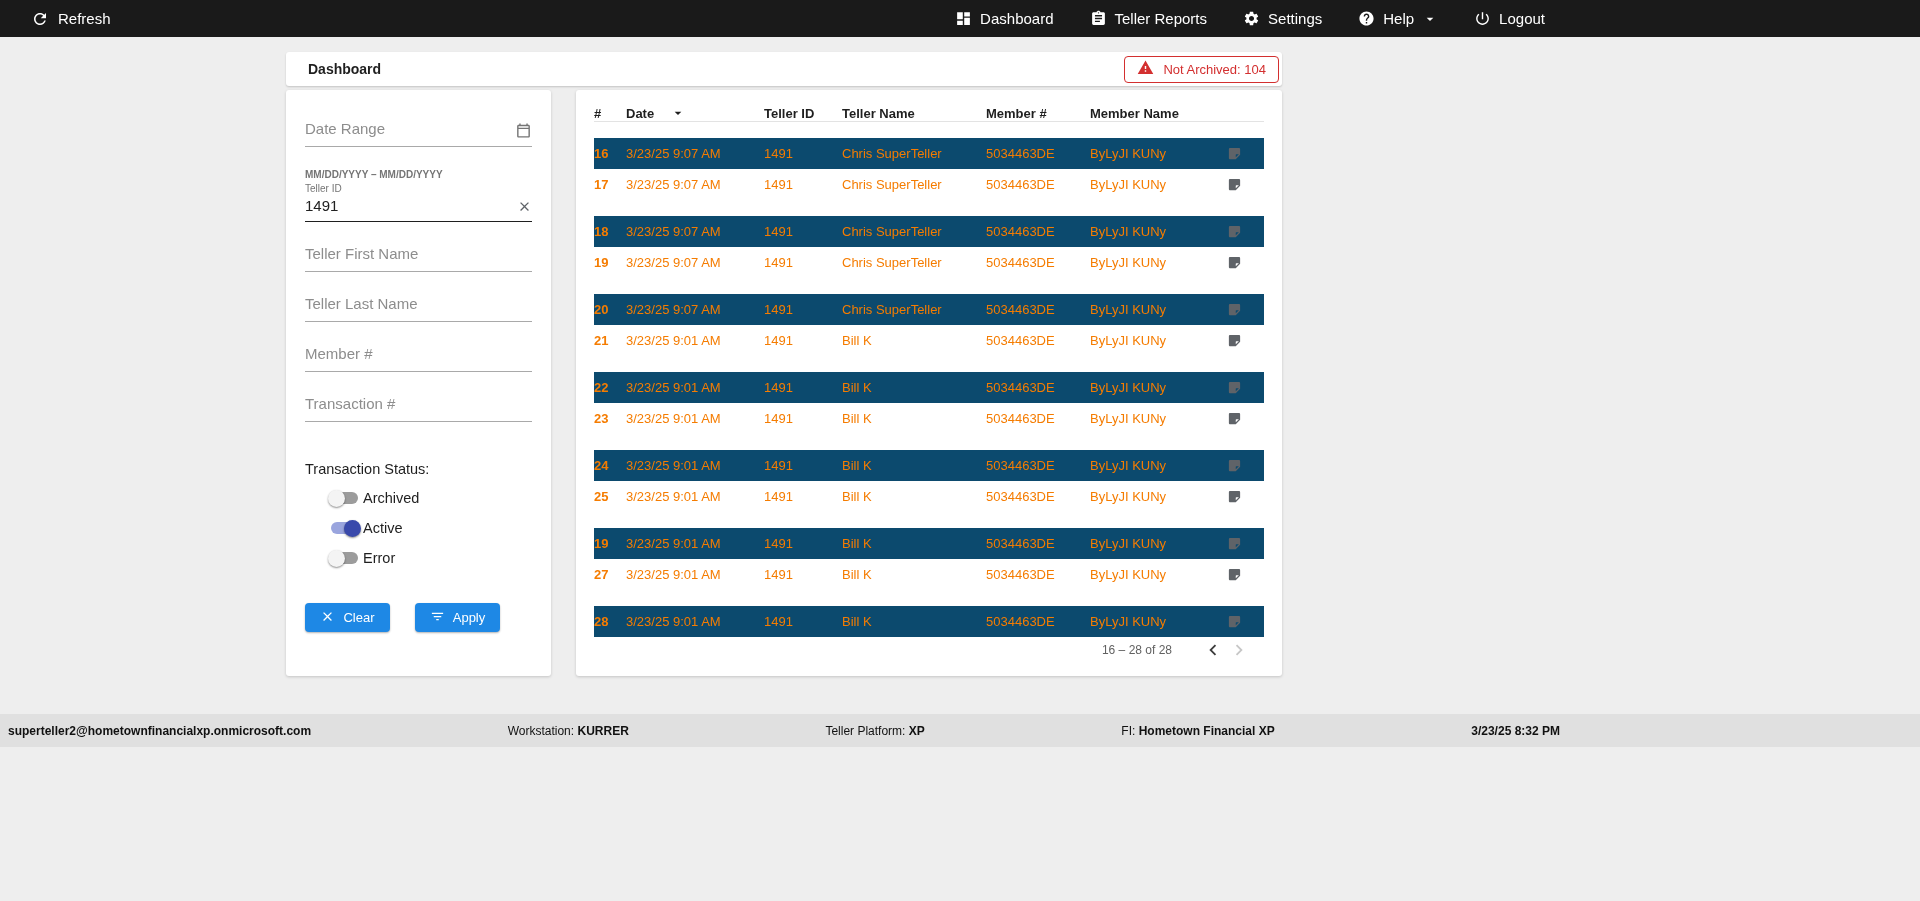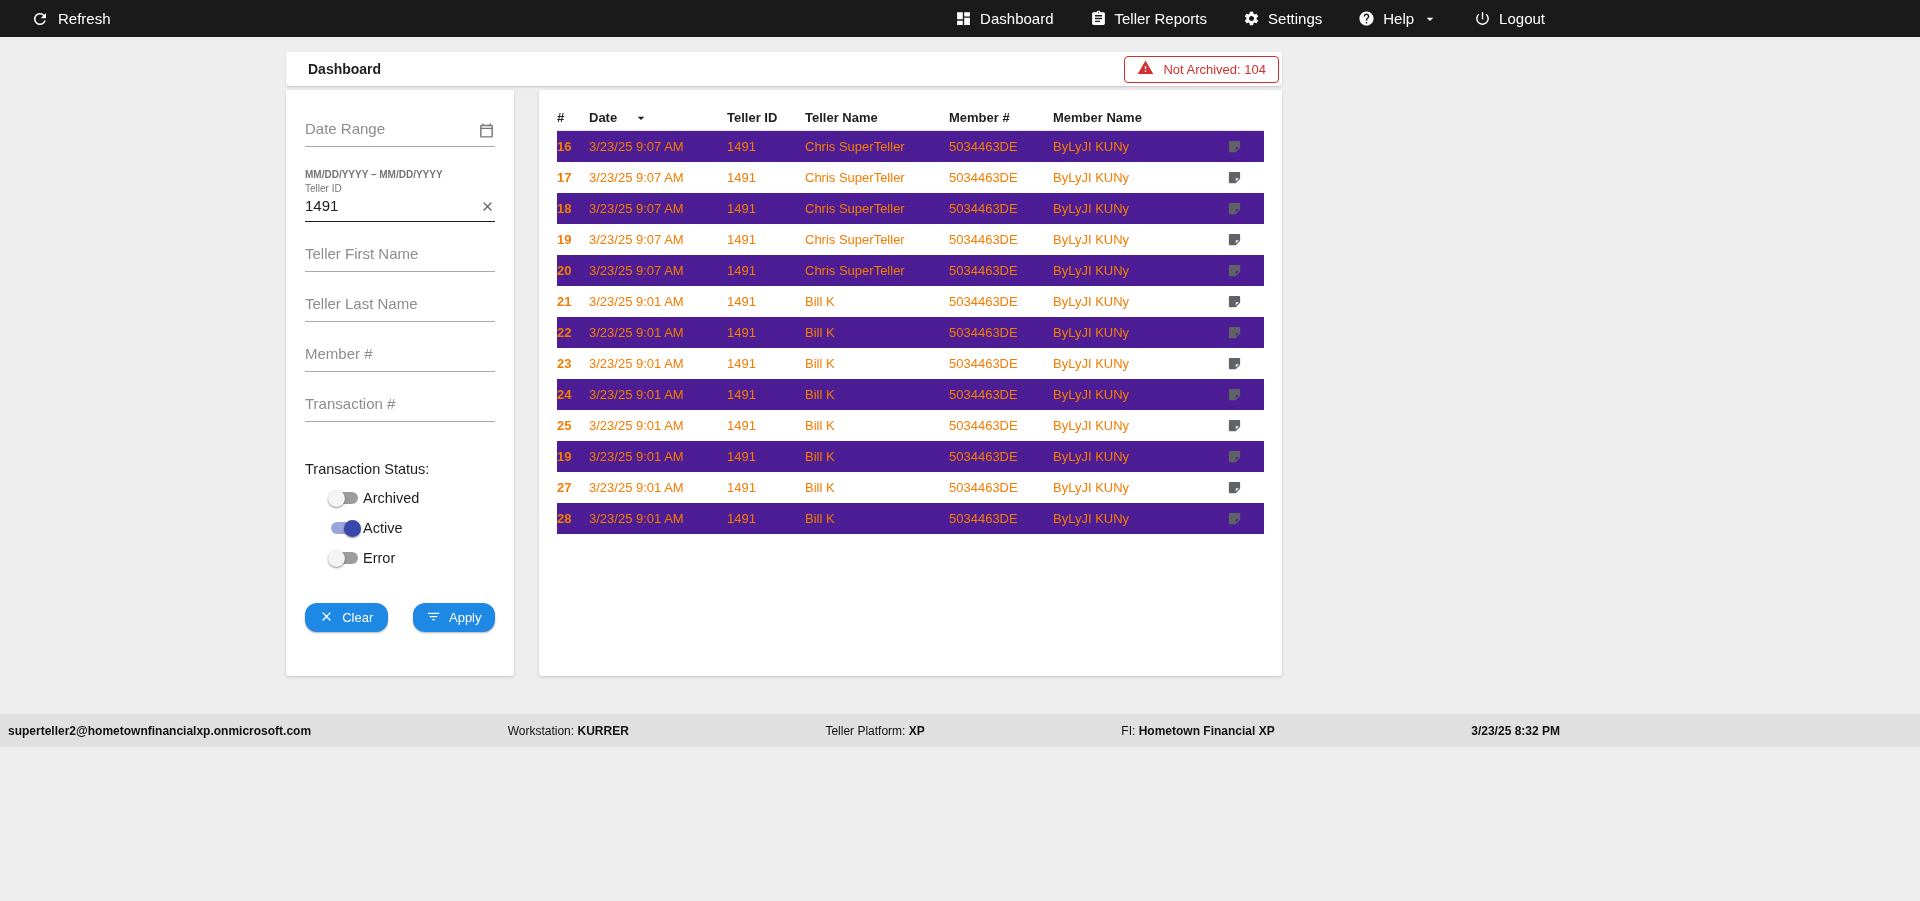--- a/index.html
+++ b/index.html
@@ -23,21 +23,21 @@
   .headerbar { background:#fff; height:34px; border-radius:3px;
                box-shadow:0 1px 2px rgba(0,0,0,.18); display:flex; align-items:center;
                justify-content:space-between; padding:0 3px 0 22px; }
   .page-title { font-size:14px; font-weight:bold; color:#1f1f1f; }
   .alert-badge { display:flex; align-items:center; gap:9px; height:27px; padding:0 12px;
                  border:1px solid var(--error-red,#d32f2f); border-radius:4px; background:#fff;
                  color:var(--error-red,#d32f2f); font-size:13px; cursor:pointer; }
 
   
   .cards { display:flex; gap:25px; margin-top:4px; align-items:flex-start; }
-  .filter-card { width:228px; height:586px; background:#fff; border-radius:3px;
+  .filter-card { width:265px; height:586px; background:#fff; border-radius:3px;
                  box-shadow:0 1px 3px rgba(0,0,0,.18); padding:0 19px; }
   .table-card { flex:1; height:586px; background:#fff; border-radius:3px;
                 box-shadow:0 1px 3px rgba(0,0,0,.18); padding:15px 18px 12px;
                 display:flex; flex-direction:column; }
 
   
   .field { position:relative; border-bottom:1px solid #a9a9a9; }
   .field input { width:100%; border:none; outline:none; background:transparent;
                  font-family:inherit; font-size:15px; color:#212121; padding:4px 24px 9px 0; }
   .field input::placeholder { color:#8d8d8d; }
@@ -55,30 +55,30 @@
   .switch { width:27px; height:12px; border-radius:6px; background:#9c9c9c; position:relative;
             cursor:pointer; flex:none; }
   .switch .thumb { position:absolute; width:17px; height:17px; border-radius:50%;
                    background:#f4f4f4; top:-2.5px; left:-3px; box-shadow:0 1px 2px rgba(0,0,0,.45); }
   .switch.on { background:#9aa5de; }
   .switch.on .thumb { left:auto; right:-3px; background:var(--toggle-on,#3949ab); }
   .toggle-label { font-size:14.5px; color:#1f1f1f; }
 
   .btn-row { display:flex; gap:25px; margin-top:36px; }
   .btn { display:flex; align-items:center; justify-content:center; gap:8px; width:85px; height:29px;
-         background:var(--accent-blue,#1e88e5); color:#fff; border:none; border-radius:12px;
+         background:var(--accent-blue,#1e88e5); color:#fff; border:none; border-radius:4px;
          font-size:13px; font-family:inherit; cursor:pointer; box-shadow:0 1px 2px rgba(0,0,0,.3); }
 
   
   .thead, .trow { display:grid; grid-template-columns:32px 138px 78px 144px 104px 1fr 60px;
                   align-items:center; }
   .thead { height:26px; border-bottom:1px solid #e3e3e3; font-size:13px; font-weight:bold; color:#1f1f1f; }
   .th-date { display:flex; align-items:center; gap:16px; cursor:pointer; }
   .trow { height:31px; font-size:13px; color:var(--orange,#f57c00); cursor:pointer; }
-  .trow.alt { background:#4c1d95; }
+  .trow.alt { background:#0c4a6e;margin-top:16px; }
   .c-num { font-weight:bold; }
   .c-icon { display:flex; justify-content:center; line-height:0; }
 
   .pagination { margin-top:auto; display:flex; align-items:center; justify-content:flex-end;
                 padding-right:12px; padding-bottom:10px; }
   .pag-label { font-size:12px; color:#616161; margin-right:28px; }
   .pag-btn { width:26px; height:26px; display:flex; align-items:center; justify-content:center;
              cursor:pointer; line-height:0; }
   .pag-btn.disabled { cursor:default; }
 
@@ -443,20 +443,33 @@
     <div>5034463DE</div>
     <div>ByLyJI KUNy</div>
     <div class="c-icon">
       <svg width="15" height="15" viewBox="0 0 24 24" fill="#5f6368">
                   <path d="M19 3H5c-1.1 0-2 .9-2 2v14c0 1.1.9 2 2 2h9l7-7V5c0-1.1-.9-2-2-2zm-5 15v-4c0-.55.45-1 1-1h4l-5 5z"></path>
                 </svg>
     </div>
   </div>
 </div>
 
+        <div class="pagination">
+          <span class="pag-label">16 – 28 of 28</span>
+          <span class="pag-btn">
+            <svg width="22" height="22" viewBox="0 0 24 24" fill="#3c3c3c">
+                <path d="M15.41 7.41 14 6l-6 6 6 6 1.41-1.41L10.83 12z"></path>
+              </svg>
+          </span>
+          <span class="pag-btn disabled">
+            <svg width="22" height="22" viewBox="0 0 24 24" fill="#c7c7c7">
+                <path d="M8.59 16.59 10 18l6-6-6-6-1.41 1.41L13.17 12z"></path>
+              </svg>
+          </span>
+        </div>
       </div>
 
     </div>
   </div>
 </div>
 
 <div class="footer">
   <div class="footer-inner">
     <span class="f-item"><b>superteller2@hometownfinancialxp.onmicrosoft.com</b></span>
     <span class="f-item">

